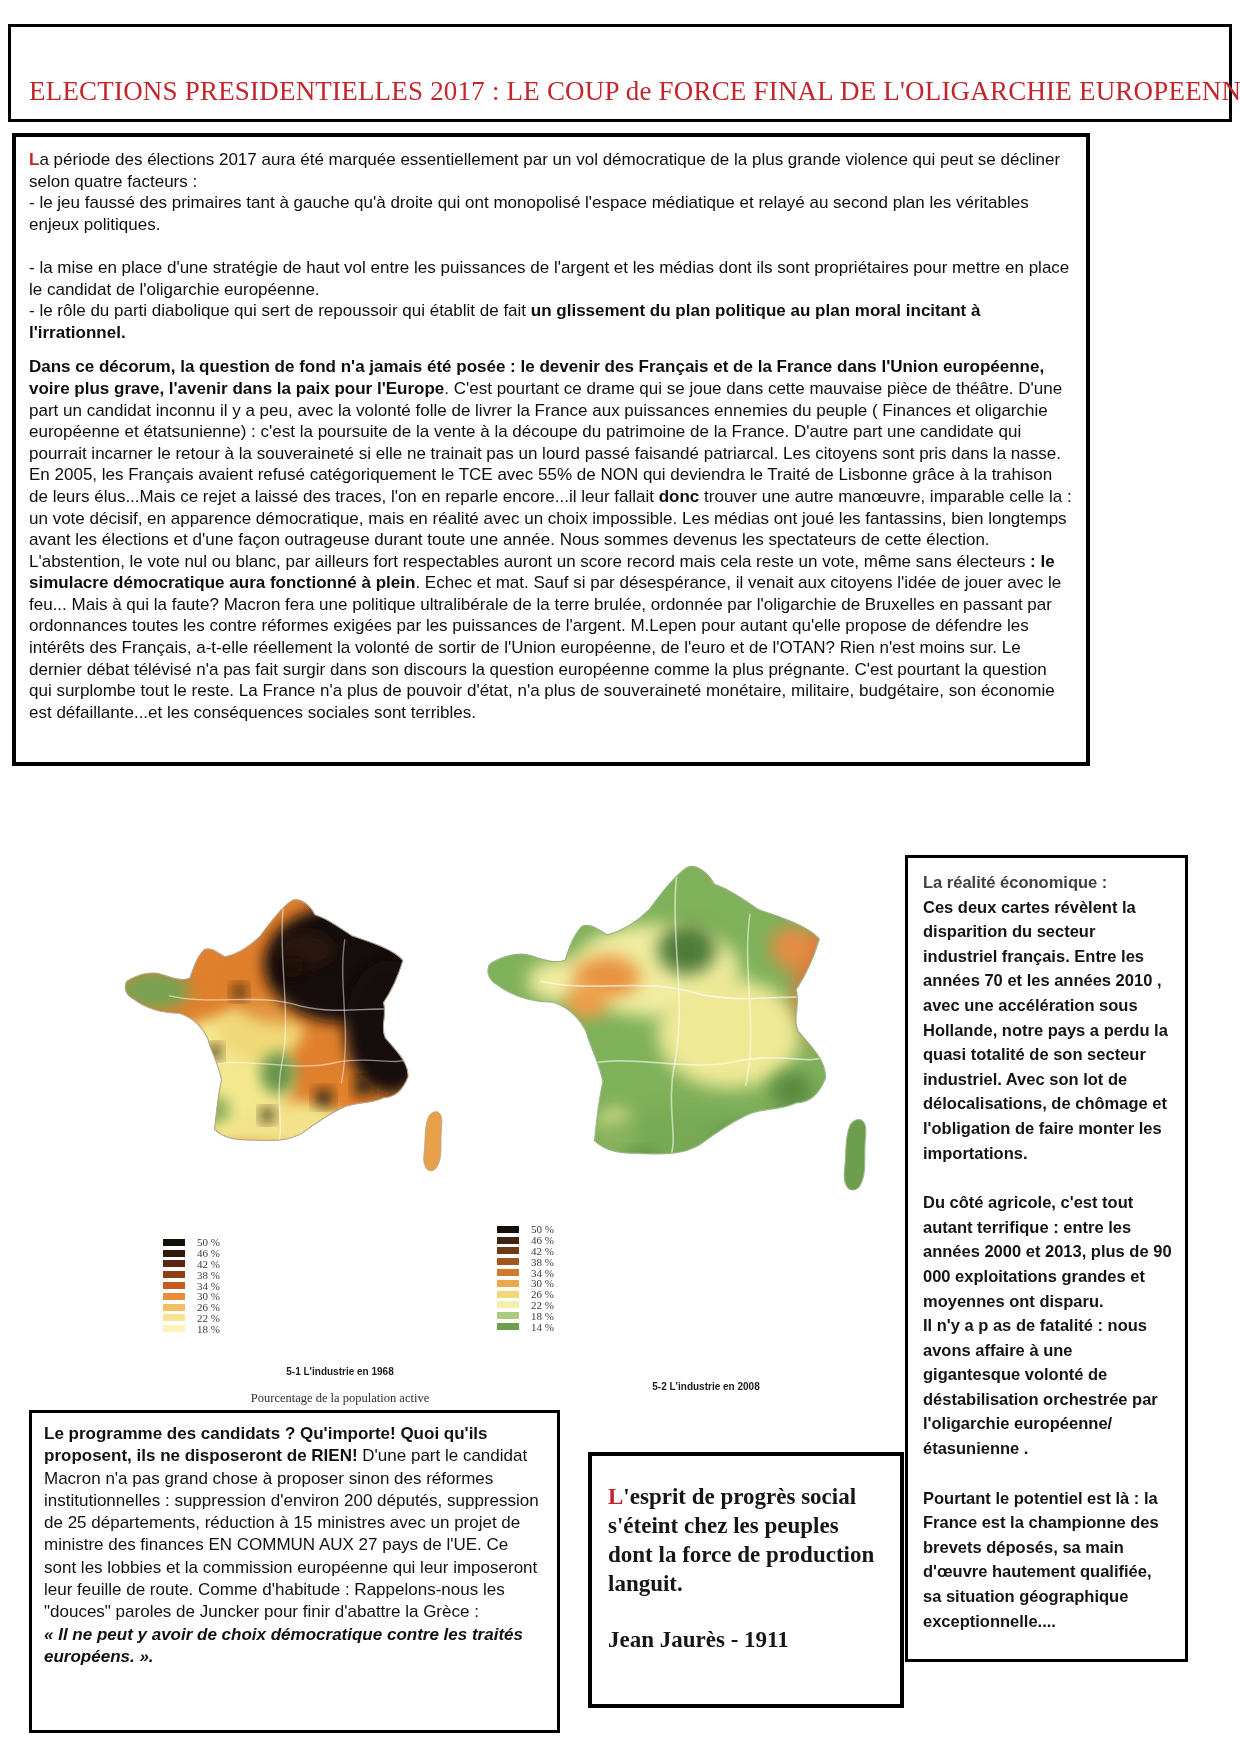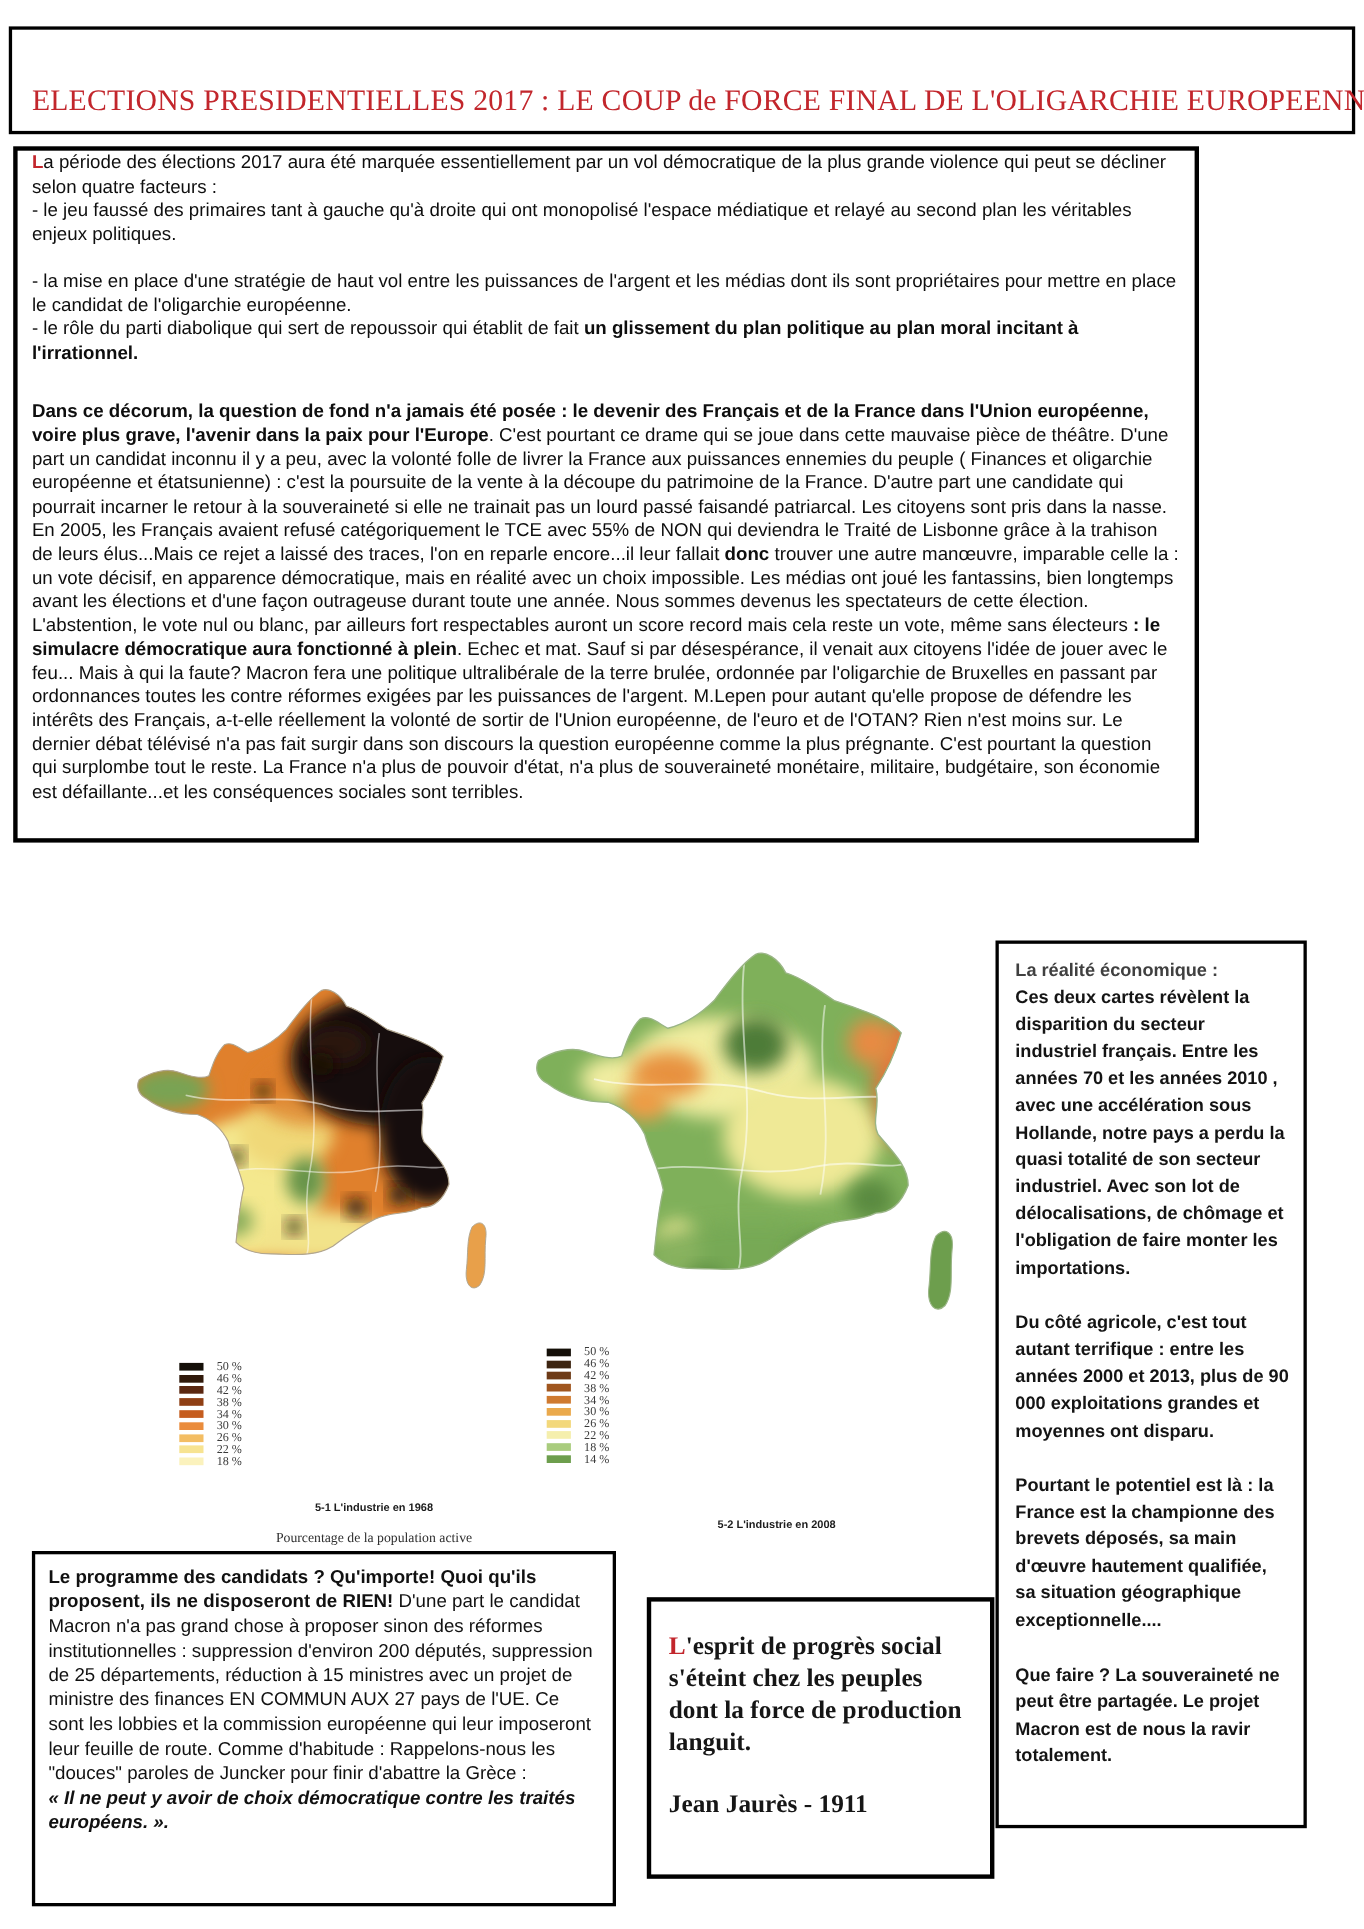--- a/index.html
+++ b/index.html
@@ -14,25 +14,25 @@
   }
   .title-text {
     position:absolute; left:18px; bottom:12px; white-space:nowrap;
     font-family:"Liberation Serif", serif; font-size:27px; letter-spacing:.2px;
     color:#c2262c;
   }
   
   .main-box {
     position:absolute; left:12px; top:133px; width:1078px; height:633px;
     border:4px solid #000; box-sizing:border-box; background:#fff;
-    padding:0 13px 6px 13px; font-size:17px; line-height:21.6px; color:#0e0e0e;
+    padding:12px 13px 6px 13px; font-size:17px; line-height:21.6px; color:#0e0e0e;
     overflow:hidden;
   }
   .main-box b { font-weight:bold; }
-  .p2 { margin-top:32px; }
+  .p2 { margin-top:13px; }
   .dropcap-red { color:#c2262c; font-weight:bold; }
   
   .map-1968 { position:absolute; left:116px; top:890px; width:352px; height:352px; }
   .map-2008 { position:absolute; left:470px; top:855px; width:434px; height:420px; }
   .legend { position:absolute; }
   .legend-1968 { left:163px; top:1237px; }
   .legend-2008 { left:497px; top:1224px; }
   .legend-row { display:flex; align-items:center; height:10.8px; }
   .legend-swatch { width:22px; height:7px; display:inline-block; }
   .legend-label {
@@ -256,17 +256,18 @@
 
   <div class="quote-box">
     <div><span class="quote-initial">L</span><span>'esprit de progrès social s'éteint chez les peuples dont la force de production languit.</span></div>
     <div class="quote-author">Jean Jaurès - 1911</div>
   </div>
 
   <div class="sidebar-box">
     <div class="sidebar-title">La réalité économique :</div>
     <div>Ces deux cartes révèlent la disparition du secteur industriel français.  Entre les années 70 et les années 2010 , avec une accélération sous Hollande, notre pays a perdu la quasi totalité de son secteur industriel. Avec son lot de délocalisations, de chômage et l'obligation de faire monter les importations.</div>
     <div class="sb-gap">Du côté agricole, c'est tout autant terrifique : entre les années 2000 et 2013,  plus de 90 000 exploitations grandes et moyennes ont disparu.</div>
+    <div>Il n'y a p as de fatalité : nous avons affaire à une gigantesque volonté de déstabilisation orchestrée par l'oligarchie européenne/ étasunienne .</div>
     <div class="sb-gap">Pourtant le potentiel est là :  la France est la championne des brevets déposés, sa main d'œuvre hautement qualifiée, sa situation géographique exceptionnelle....</div>
     <div class="sb-gap">Que faire ? La souveraineté ne peut être partagée.  Le projet Macron est de nous la ravir totalement.</div>
   </div>
 
 </div>
 
 </body></html>

